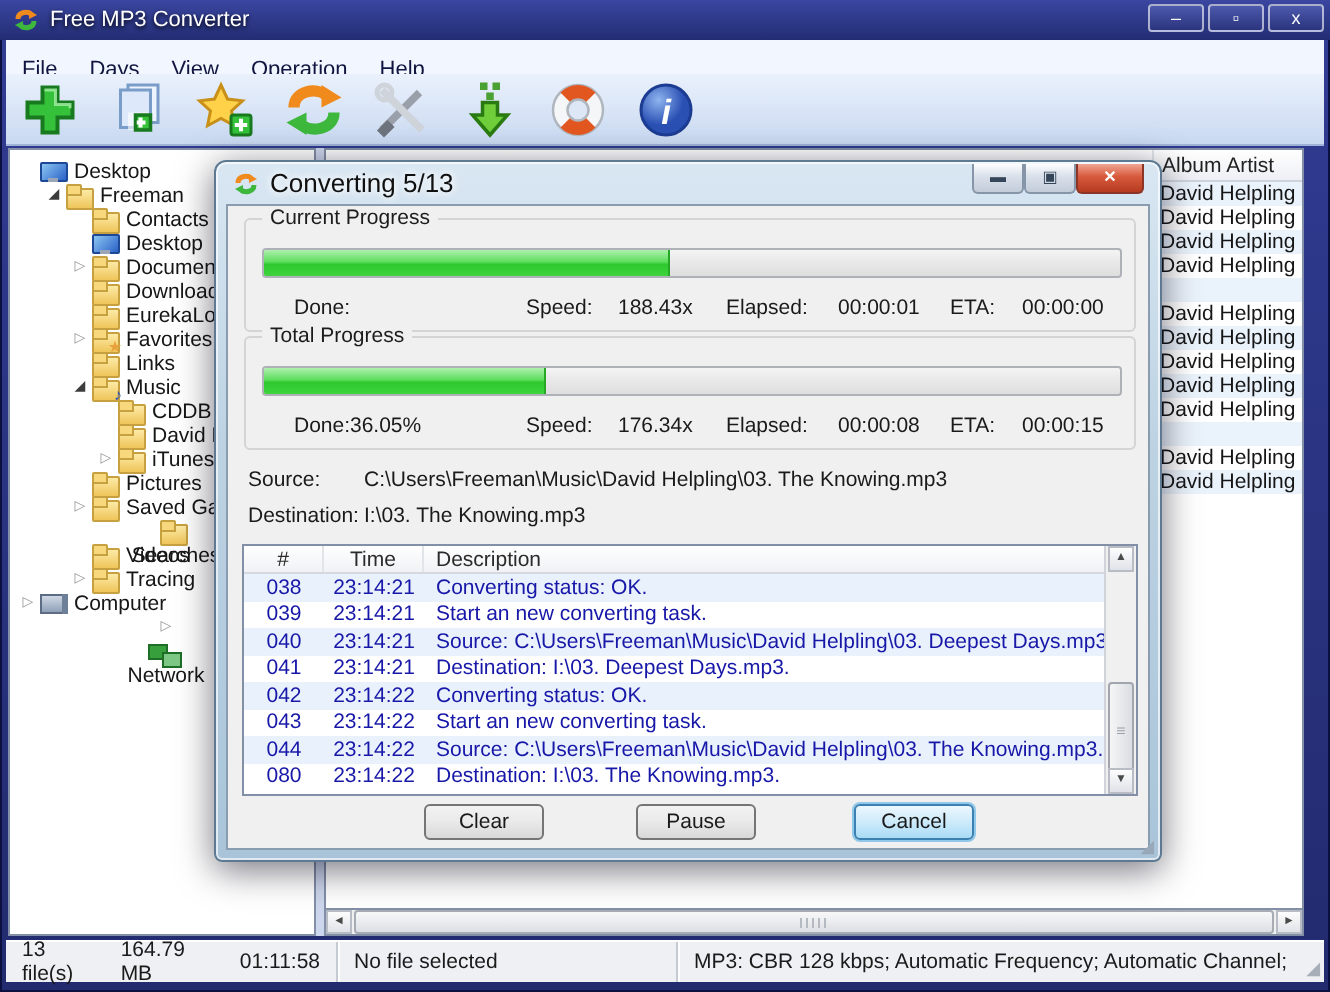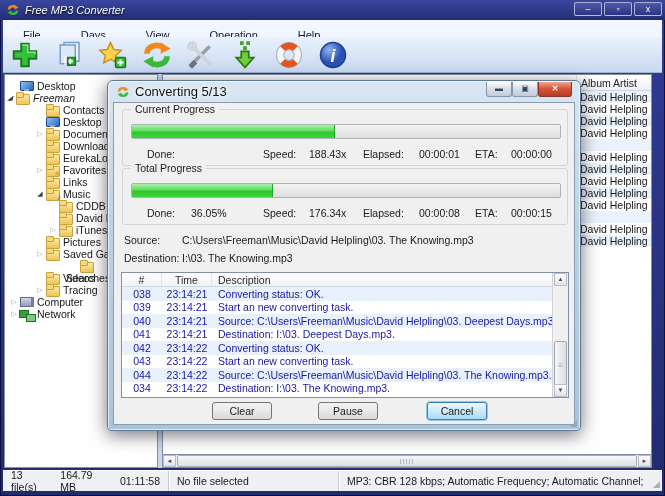--- a/index.html
+++ b/index.html
@@ -2,26 +2,26 @@
 <html><head>
 <meta charset="utf-8">
 <style>
   *{box-sizing:border-box;margin:0;padding:0;font-family:"Liberation Sans",sans-serif;}
   html,body{width:665px;height:496px;overflow:hidden;}
   #app{position:relative;width:665px;height:496px;background:linear-gradient(#313c94,#222b6e);box-shadow:inset 0 0 0 1px #0b1040;font-size:11px;}
 
   
   .titlebar{position:absolute;left:0;top:0;width:665px;height:20px;display:flex;align-items:center;padding-left:6px;color:#fff;background:linear-gradient(#3a46a0,#232d74);}
   .titlebar .app-ico{width:14px;height:12px;margin-right:5px;flex:none;}
-  .titlebar .ttl{font-size:11px;text-shadow:0 1px 2px #000;font-style:italic;}
+  .titlebar .ttl{font-size:11px;text-shadow:0 1px 2px #000;}
   .winbtns{position:absolute;right:3px;top:2px;display:flex;gap:2px;}
   .wbtn{width:28px;height:14px;border:1px solid rgba(255,255,255,.6);border-radius:2px;background:linear-gradient(#4d59ac,#2a347e);color:#fff;font-size:9px;line-height:12px;text-align:center;cursor:default;}
 
   .menubar{position:absolute;left:3px;top:20px;width:659px;height:17px;background:#f2f6fe;display:flex;align-items:center;color:#10143f;}
-  .menu-item{padding:1px 20px;font-size:11px;margin-top:12px;}
+  .menu-item{padding:1px 8px;font-size:11px;margin-top:12px;}
 
   .toolbar{position:absolute;left:3px;top:37px;width:659px;height:36px;background:linear-gradient(#eaf1fc,#c9d9f1);border-bottom:1px solid #9fb3d6;display:flex;align-items:center;gap:8px;padding-left:4px;}
   .tbtn{width:36px;height:32px;display:flex;align-items:center;justify-content:center;}
 
   
   .tree-panel{position:absolute;left:4px;top:74px;width:154px;height:394px;background:#fff;border:1px solid #828fa6;overflow:hidden;padding-top:5px;}
   .tree-row{display:flex;align-items:center;height:12px;font-size:10.5px;color:#161616;white-space:nowrap;}
   .tw{width:10px;flex:none;text-align:center;font-size:7px;line-height:12px;}
   .tw.exp{color:#3c3c3c;}
   .tw.col{color:#9a9a9a;}
@@ -201,21 +201,21 @@
         </svg>
     </div>
   </div>
 
   <div class="tree-panel" id="tree">
       <div class="tree-row" style="padding-left: 4px;">
         <span class="tw "></span>
         <span class="ti monitor"></span>
         <span>Desktop</span>
       </div>
-      <div class="tree-row" style=" font-style: italic;">
+      <div class="tree-row" style="padding-left: 17px;">
         <span class="tw exp">◢</span>
         <span class="ti folder"></span>
         <span>Freeman</span>
       </div>
       <div class="tree-row" style="padding-left: 30px;">
         <span class="tw "></span>
         <span class="ti folder"></span>
         <span>Contacts</span>
       </div>
       <div class="tree-row" style="padding-left: 30px;">
@@ -295,21 +295,21 @@
       <div class="tree-row" style="padding-left: 30px;">
         <span class="tw col">▷</span>
         <span class="ti folder"></span>
         <span>Tracing</span>
       </div>
       <div class="tree-row" style="padding-left: 4px;">
         <span class="tw col">▷</span>
         <span class="ti computer"></span>
         <span>Computer</span>
       </div>
-      <div class="tree-row" style="padding-left: 4px;">
+      <div class="tree-row" style="padding-left: 4px; flex-direction: column;">
         <span class="tw col">▷</span>
         <span class="ti network"></span>
         <span>Network</span>
       </div>
     </div>
   <div class="splitter"></div>
 
   <div class="list-panel">
     <div class="list-header">
       <div class="hcell">Album Artist</div>
@@ -412,21 +412,21 @@
         </div>
       </div>
 
       <div class="group" style="top:65px;">
         <span class="glabel">Total Progress</span>
         <div class="pbar">
           <div class="pfill" id="totfill" style="width: 33%;"></div>
         </div>
         <div class="stats">
           <span style="left:24px;">Done:</span>
-          <span style="left:68px;">36.05%</span>
+          <span style="left:52px;">36.05%</span>
           <span style="left:140px;">Speed:</span>
           <span style="left:186px;">176.34x</span>
           <span style="left:240px;">Elapsed:</span>
           <span style="left:296px;">00:00:08</span>
           <span style="left:352px;">ETA:</span>
           <span style="left:388px;">00:00:15</span>
         </div>
       </div>
 
       <div class="srcrow" style="top:131px;">
@@ -474,21 +474,21 @@
               <div class="lc1">043</div>
               <div class="lc2">23:14:22</div>
               <div class="lc3">Start an new converting task.</div>
             </div>
             <div class="log-row alt">
               <div class="lc1">044</div>
               <div class="lc2">23:14:22</div>
               <div class="lc3">Source:  C:\Users\Freeman\Music\David Helpling\03. The Knowing.mp3.</div>
             </div>
             <div class="log-row">
-              <div class="lc1">034</div>
+              <div class="lc1">080</div>
               <div class="lc2">23:14:22</div>
               <div class="lc3">Destination: I:\03. The Knowing.mp3.</div>
             </div>
           </div>
         <div class="vscroll">
           <div class="varrow up">▲</div>
           <div class="vthumb"></div>
           <div class="varrow dn">▼</div>
         </div>
       </div>

